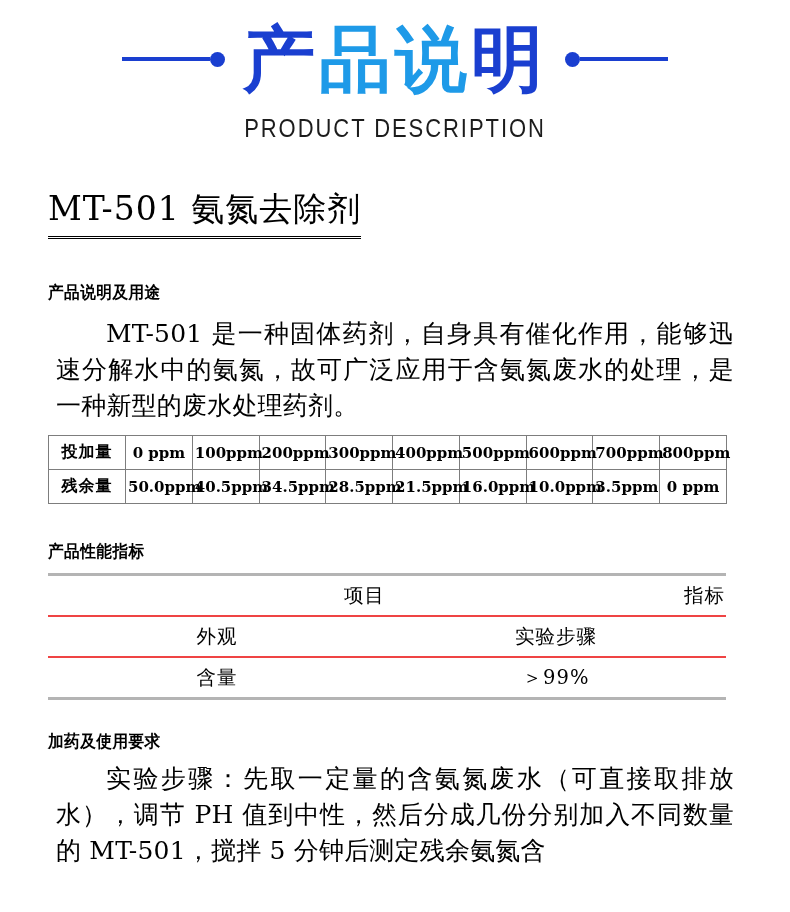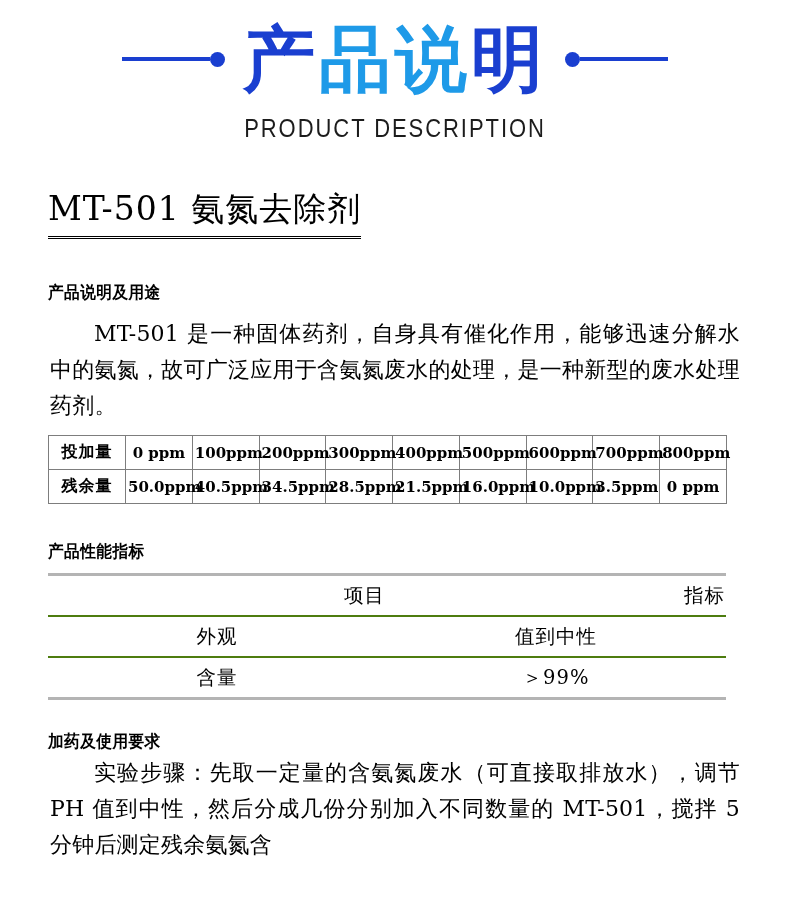--- a/index.html
+++ b/index.html
@@ -85,24 +85,24 @@
     font-family: "DejaVu Sans", "Liberation Sans", sans-serif;
     font-weight: bold;
     font-size: 17px;
     letter-spacing: 0.5px;
     margin: 0;
     transform: scaleX(0.92);
     transform-origin: left center;
   }
 
   .para {
-    font-size: 22px;
+    font-size: 25px;
     line-height: 36px;
     text-indent: 2em;
-    margin: 2px;
+    margin: 8px;
     text-align: justify;
     letter-spacing: 0.2px;
   }
 
   
   .dose-table {
     border-collapse: collapse;
     width: 679px;
     table-layout: fixed;
     font-size: 15px;
@@ -125,21 +125,21 @@
   
   .spec-table {
     border-collapse: collapse;
     width: 674px;
     table-layout: fixed;
     font-size: 19.5px;
   }
   .spec-table td {
     height: 37px;
     text-align: center;
-    border-top: 2px solid #4d7c0f;
+    border-top: 2px solid #ef4444;
     border-bottom: none;
     letter-spacing: 1px;
   }
   .spec-table tr.first td { border-top: 3px solid #b4b4b4; text-align: right; }
   .spec-table tr.last-rule td {
     height: 0;
     border-top: 3px solid #b4b4b4;
   }
   .spec-table td.col-item { width: 336px; }
   .spec-table td.col-value { width: 338px; }
@@ -210,21 +210,21 @@
     <p class="section-head">产品性能指标</p>
 
     <table class="spec-table" style="margin-top:10px">
       <tbody>
         <tr class="first">
           <td class="col-item">项目</td>
           <td class="col-value">指标</td>
         </tr>
         <tr>
           <td class="col-item">外观</td>
-          <td class="col-value">值到中性</td>
+          <td class="col-value">实验步骤</td>
         </tr>
         <tr>
           <td class="col-item">含量</td>
           <td class="col-value">＞99%</td>
         </tr>
         <tr class="last-rule">
           <td class="col-item"></td>
           <td class="col-value"></td>
         </tr>
       </tbody>

